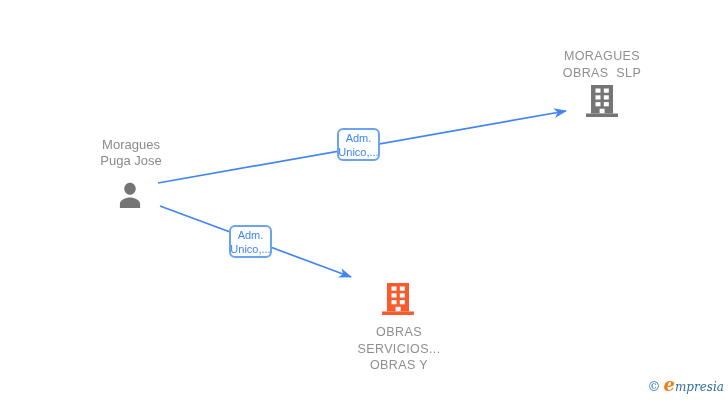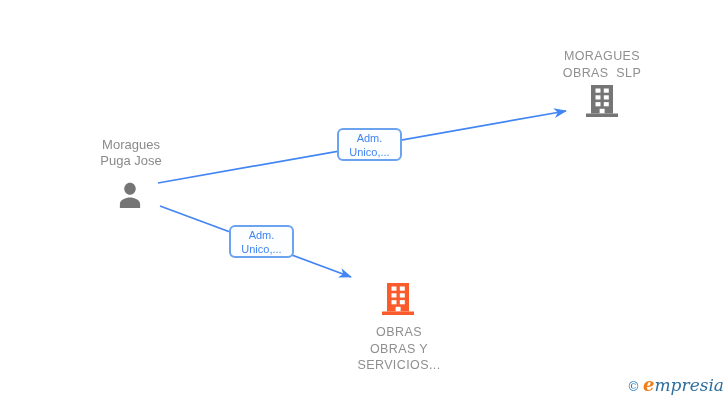--- a/index.html
+++ b/index.html
@@ -23,21 +23,21 @@
   }
   .company-label-top { left: 602px; top: 48px; }
   .company-label-bottom { left: 399px; top: 324px; }
 
   .node-icon { position: absolute; transform: translateX(-50%); }
   .person-icon-wrap { left: 130px; top: 180px; }
   .building-icon-top { left: 602px; top: 85px; }
   .building-icon-bottom { left: 398px; top: 283px; }
 
   .edge-label {
-    position: absolute; width: 65px; height: 33px;
+    position: absolute; width: 43px; height: 33px;
     box-sizing: border-box;
     border: 2px solid #6ba3ef; border-radius: 6px;
     background: #fdfeff;
     color: #4285f4; font-size: 11px; line-height: 14px;
     display: flex; flex-direction: column; justify-content: center; align-items: center;
     cursor: pointer;
   }
   .edge-label .line { display: block; white-space: pre; }
   .edge-label-1 { left: 337px; top: 128px; }
   .edge-label-2 { left: 229px; top: 225px; }
@@ -46,21 +46,21 @@
 
   .logo {
     position: absolute; right: 4px; bottom: 5px;
     font-family: "DejaVu Serif", serif;
     font-style: italic;
     white-space: nowrap;
     cursor: pointer;
   }
   .logo .copyright { color: #2679b8; font-size: 13px; font-style: normal; margin-right: 3px; }
   .logo .brand-initial { color: #ef7f1a; font-size: 18px; font-weight: bold; }
-  .logo .brand-rest { color: #2e6f9e; font-size: 17px; }
+  .logo .brand-rest { color: #2e6f9e; font-size: 12px; }
 </style>
 </head>
 <body>
 
 <div class="canvas">
 
   <svg class="edges-layer" xmlns="http://www.w3.org/2000/svg">
     <defs>
       <marker id="arrowhead" viewBox="0 0 13 11" markerWidth="13" markerHeight="11" refX="12" refY="5.5" orient="auto" markerUnits="userSpaceOnUse">
         <path d="M0,0.5 L13,5.5 L0,10.5 L3.6,5.5 Z" fill="#4285f4"></path>
@@ -119,21 +119,21 @@
           <rect x="18.8" y="10.3" width="5" height="4.2"></rect>
         <rect x="10.5" y="17.1" width="5" height="4.2"></rect>
           <rect x="18.8" y="17.1" width="5" height="4.2"></rect>
         <rect x="14.6" y="23.8" width="5" height="4.7"></rect>
       </g>
       <rect x="1" y="28.5" width="32" height="3.5" fill="#f95b2c"></rect>
     </svg>
   </div>
   <div class="node-label company-label company-label-bottom node">
     <span class="line">OBRAS</span>
+    <span class="line">SERVICIOS...</span>
     <span class="line">OBRAS Y</span>
-    <span class="line">SERVICIOS...</span>
   </div>
 
   <div class="logo">
     <span class="copyright">©</span><span class="brand-initial">e</span><span class="brand-rest">mpresia</span>
   </div>
 
 </div>
 
 </body></html>

